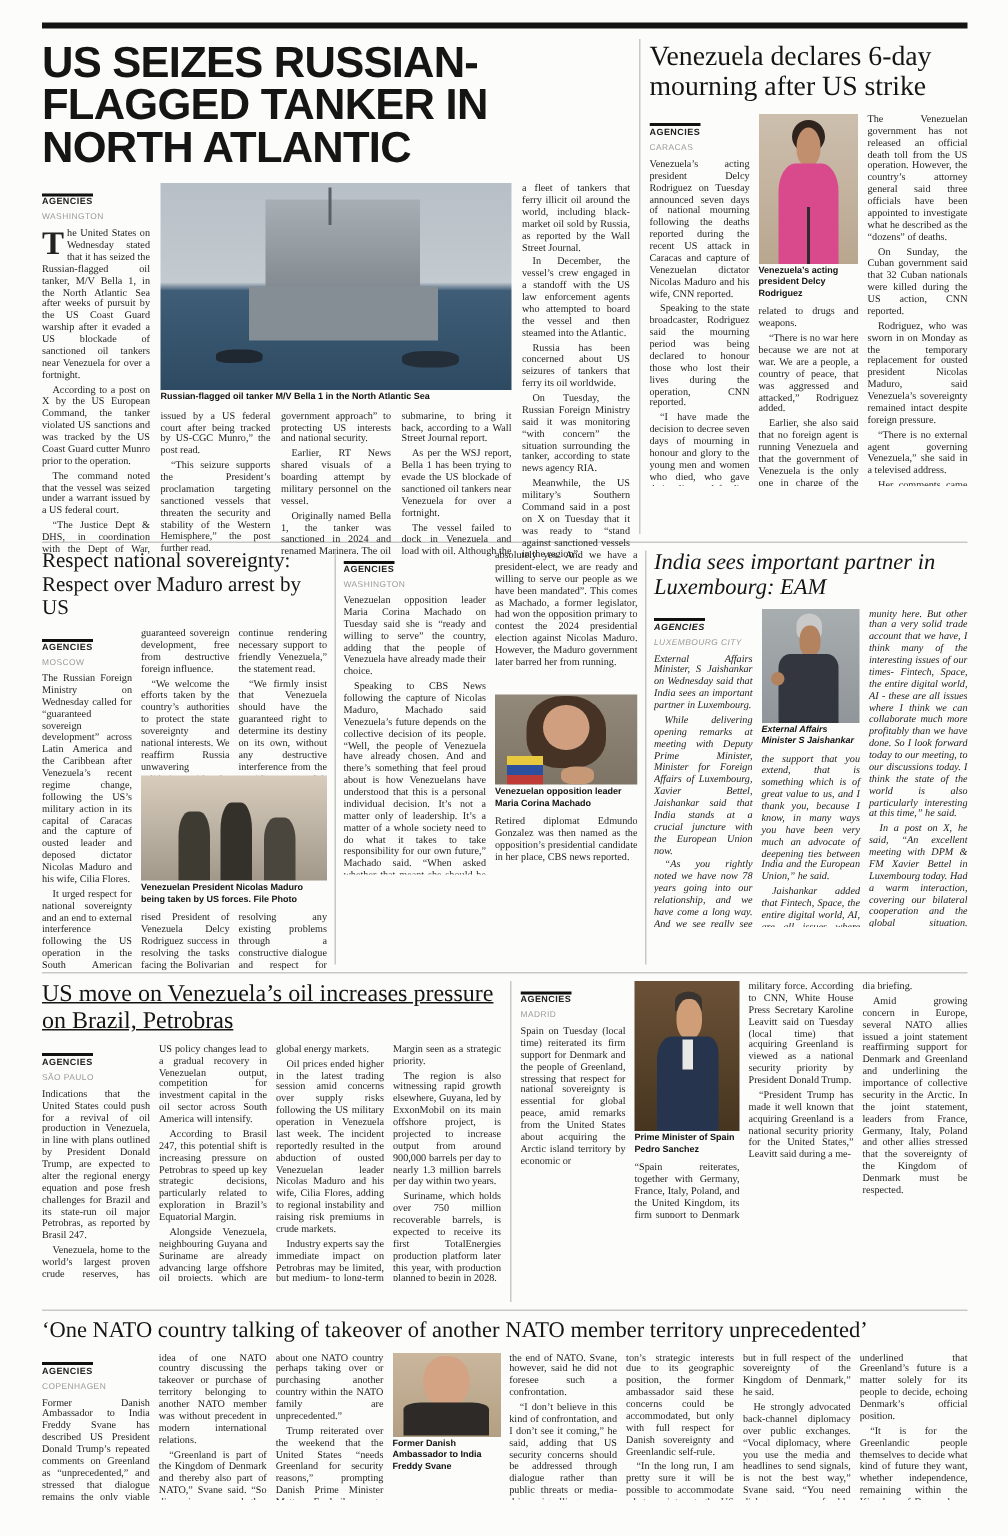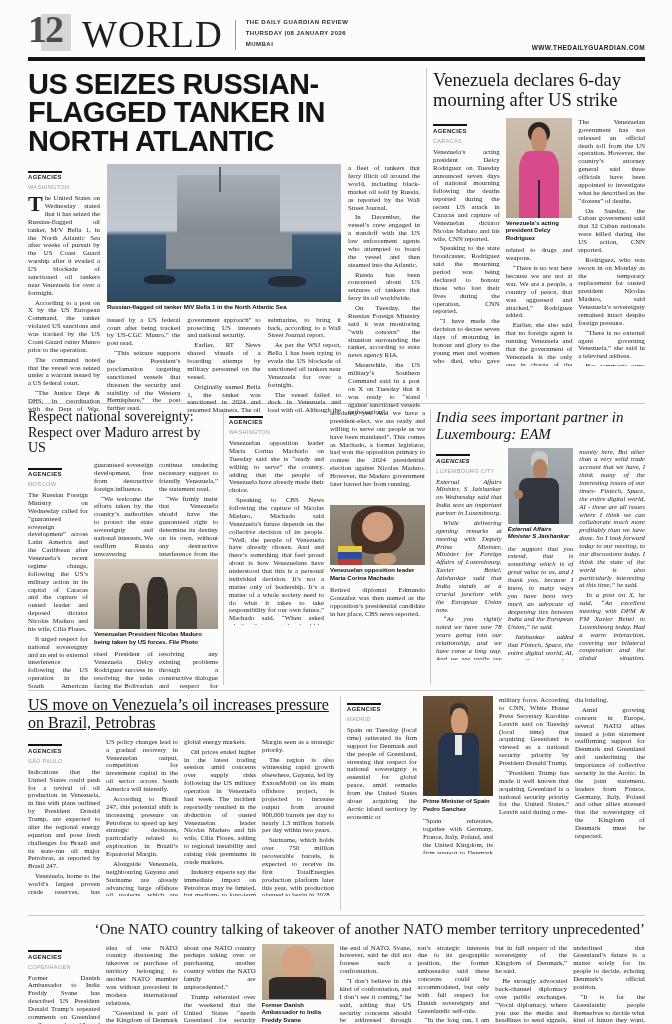--- a/index.html
+++ b/index.html
@@ -101,46 +101,32 @@
   .oil-body .col,.spain-body .col{flex:1;}
   .art-spain{flex:1;}
   .spain-body{display:flex;gap:6px;height:158px;overflow:hidden;}
   .ph-sanchez{height:100px;background:linear-gradient(180deg,#6b5137,#46351f);}
   .s-hair{left:39%;top:7%;width:26%;height:13%;background:#3a3430;border-radius:50% 50% 0 0;}
   .s-face{left:40%;top:12%;width:24%;height:27%;background:#cf9e76;border-radius:46%;}
   .s-suit{left:22%;top:37%;width:58%;height:63%;background:#26344e;border-radius:24% 18% 0 0;}
   .s-shirt{left:46%;top:39%;width:10%;height:20%;background:#e8e8e6;}
   
   .band-bottom{margin-top:5px;padding-top:4px;height:126px;}
-  .band-bottom h1{font-size:15px;line-height:1.1;margin:1px 0 6px 0;text-align:right;}
+  .band-bottom h1{font-size:15px;line-height:1.1;margin:1px 0 6px 0;}
   .nato-body{display:flex;gap:6px;height:98px;overflow:hidden;}
   .nato-body .col{flex:1;}
   .ph-svane{height:56px;background:linear-gradient(180deg,#c9b69c,#b3a084);}
   .v-head{left:29%;top:5%;width:42%;height:60%;background:#d3a383;border-radius:48%;}
   .v-jack{left:10%;top:60%;width:80%;height:40%;background:#2e2a27;border-radius:20% 20% 0 0;}
 </style>
 </head>
 <body>
 
 <div class="page">
 
-  <header class="masthead">
-    <div class="pnum-wrap">
-      <span class="pnum-box"></span>
-      <span class="pnum">12</span>
-    </div>
-    <div class="section-title">WORLD</div>
-    <div class="mast-div"></div>
-    <div class="pub-block">
-      <div>THE DAILY GUARDIAN REVIEW</div>
-      <div>THURSDAY |08 JANUARY 2026</div>
-      <div>MUMBAI</div>
-    </div>
-    <div class="website">WWW.THEDAILYGUARDIAN.COM</div>
-  </header>
   <div class="mast-rule"></div>
 
   <section class="band-lead">
     <article class="art-lead">
       <h1>US SEIZES RUSSIAN-FLAGGED TANKER IN NORTH ATLANTIC</h1>
       <div class="lead-body">
         <div class="lead-c1">
           <div class="byline">
             <div class="agency">AGENCIES</div>
             <div class="location">WASHINGTON</div>

